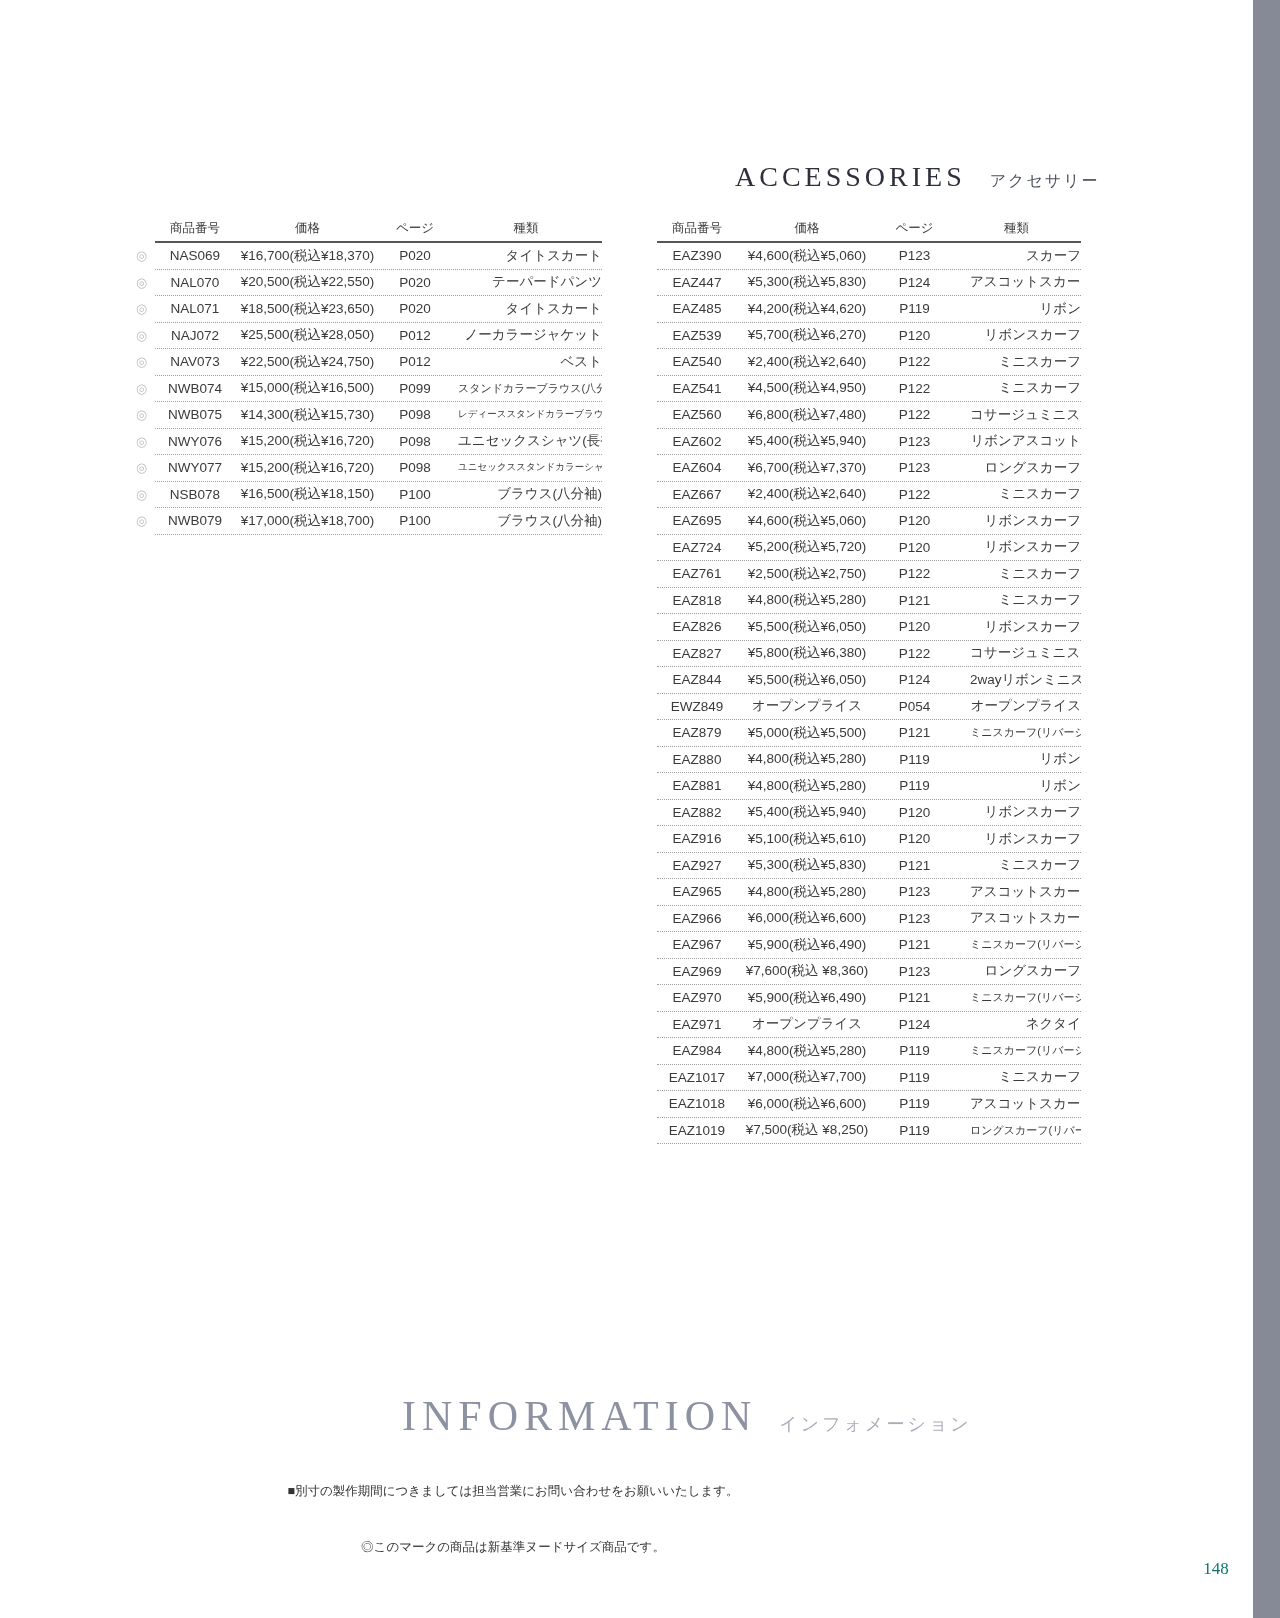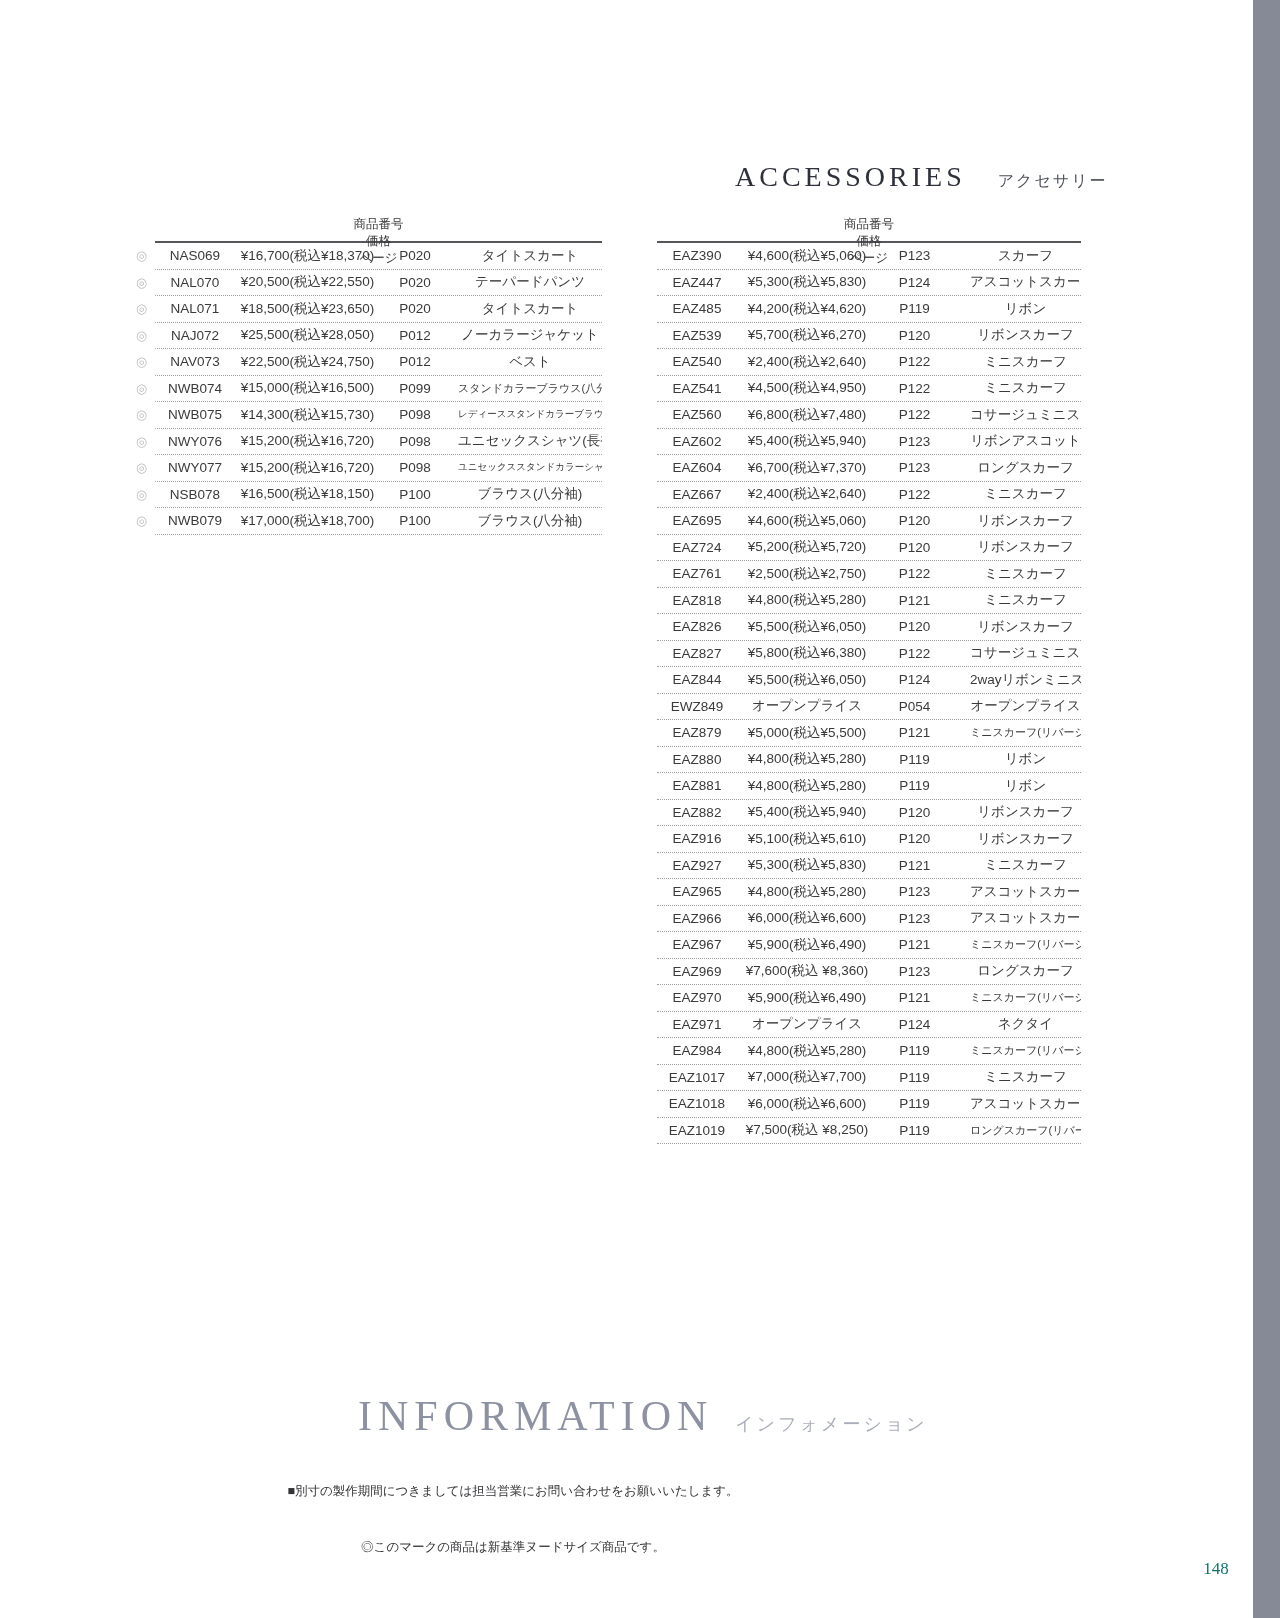--- a/index.html
+++ b/index.html
@@ -12,52 +12,52 @@
     background:#868a97;
   }
 
   
   .acc-title { position:absolute; top:161px; left:735px; white-space:nowrap; }
   .acc-title .en {
     font-family:"Liberation Serif", serif; font-size:28px; letter-spacing:4px; color:#2e313b;
   }
   .acc-title .ja {
     font-family:"Liberation Serif", serif; font-size:16px; letter-spacing:2px;
-    color:#4c4f59; margin-left:32px;text-align:center;
+    color:#4c4f59; margin-left:24px;text-align:center;
   }
 
   .info-title { position:absolute; top:1392px; left:358px; white-space:nowrap; }
   .info-title .en {
-    font-family:"Liberation Serif", serif; font-size:42px; letter-spacing:6px; color:#8d92a2;
+    font-family:"Liberation Serif", serif; font-size:42px; letter-spacing:6px; color:#8d92a2;margin-left:44px;
   }
   .info-title .ja {
     font-family:"Liberation Serif", serif; font-size:18px; letter-spacing:3px;
     color:#a9adb8; margin-left:22px;
   }
 
   
   .ptable { position:absolute; }
   .t-left  { top:216px; left:155px; width:447px; }
   .t-right { top:216px; left:657px; width:424px; }
 
   .thead {
     display:flex; align-items:center; height:25px;
-    border-bottom:2px solid #55555a; font-size:12.5px; color:#3a3a3c;flex-direction:column;
+    border-bottom:2px solid #55555a; font-size:12.5px; color:#3a3a3c;
   }
   .row {
     position:relative; display:flex; align-items:center; height:25.5px;
     border-bottom:1px dotted #9f9fa1; font-size:13.5px; white-space:nowrap;
   }
   .c-mark {
     position:absolute; left:-19px; width:18px; text-align:left;
     color:#bcbcbc; font-size:13px;
   }
   .c-code  { width:80px;  text-align:center; }
   .c-page  { text-align:center; }
-  .c-type  { flex:1; text-align:center; overflow:hidden; }
+  .c-type  { flex:1; text-align:right; overflow:hidden; }
 
   .t-left  .c-price { width:145px; text-align:center; }
   .t-left  .c-page  { width:70px; }
   .t-left  .c-type  { padding-left:8px; }
 
   .t-right .c-price { width:140px; text-align:center; }
   .t-right .c-page  { width:75px; }
   .t-right .c-type  { padding-left:18px; }
 
   .c-type.sm { font-size:11px; }

